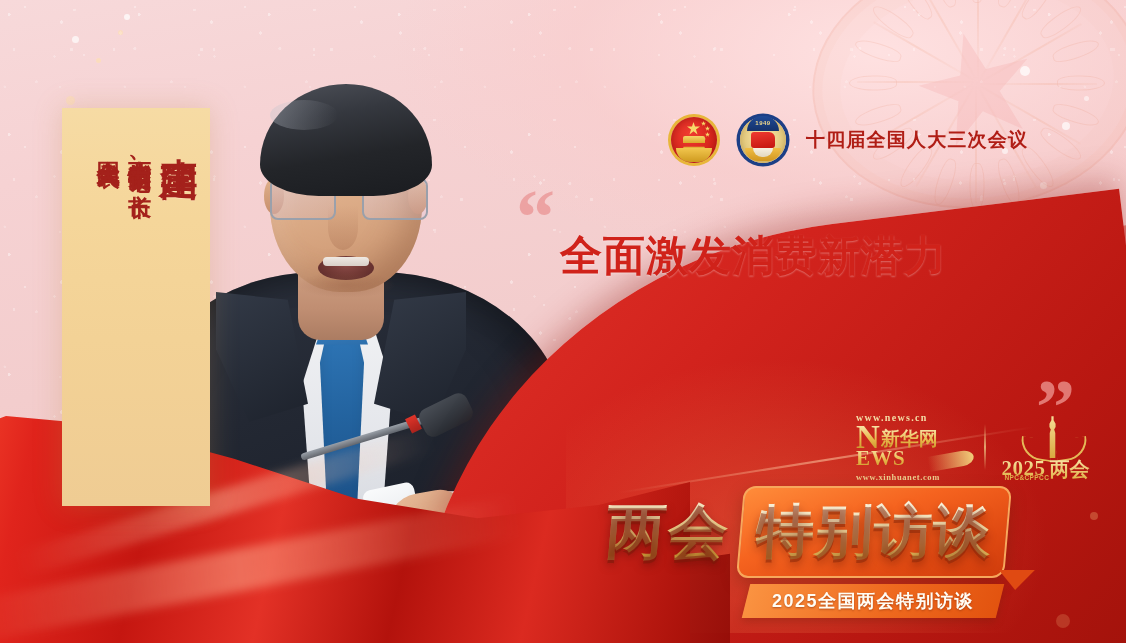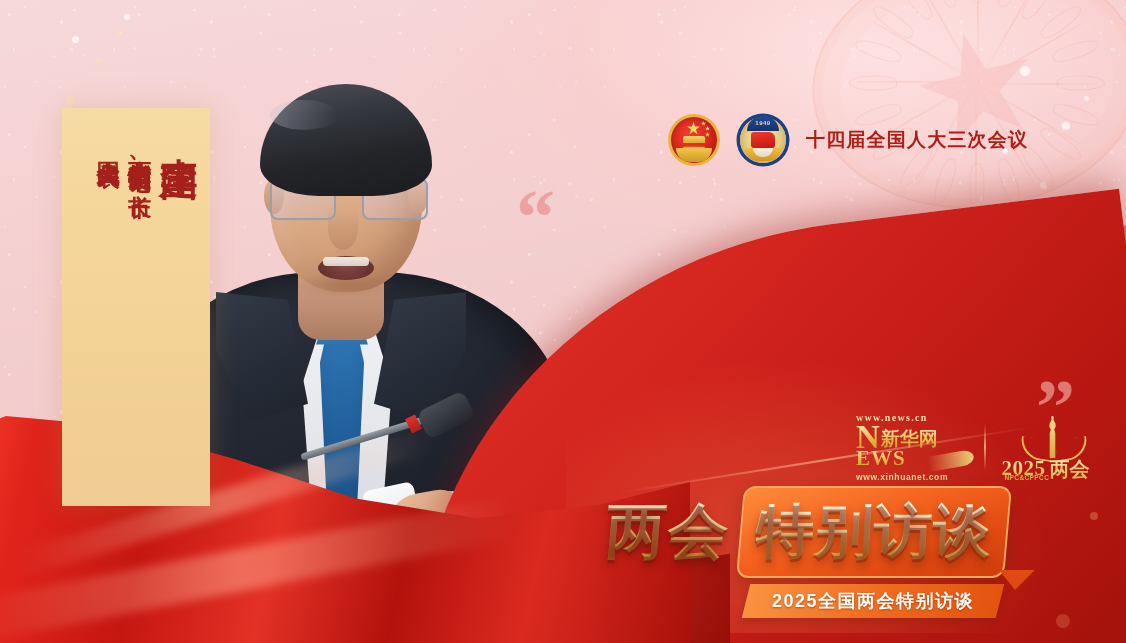--- a/index.html
+++ b/index.html
@@ -393,21 +393,21 @@
     background:linear-gradient(180deg,#fdf0c0,#e8b74a 55%,#c08d22);
     -webkit-background-clip:text;background-clip:text;color:transparent;margin-bottom:1px;
   }
   .xh-news{
     font-family:"Liberation Serif",serif;font-weight:700;font-size:21px;letter-spacing:1px;margin-top:-7px;
     background:linear-gradient(180deg,#fdf0c0,#e8b74a 55%,#c08d22);
     -webkit-background-clip:text;background-clip:text;color:transparent;
   }
   .xh-url-bot{
     font-size:8.5px;font-weight:700;letter-spacing:.6px;color:#eccf8e;margin-top:1px;
-    font-family:Liberation Sans, sans-serif;
+    font-family:Liberation Serif, serif;
   }
   .xh-swoosh{
     position:absolute;right:-6px;bottom:14px;width:46px;height:15px;
     background:linear-gradient(90deg,rgba(240,200,110,0),#f1ce7a);
     border-radius:0 50% 50% 0/0 100% 100% 0;transform:rotate(-10deg);
   }
   .brand-divider{width:1.5px;height:46px;background:linear-gradient(180deg,rgba(240,210,140,0),rgba(240,210,140,.75),rgba(240,210,140,0));}
   .logo2025{position:relative;width:96px;height:66px;}
   .l25-tower{
     position:absolute;left:44px;top:2px;width:14px;height:42px;
@@ -628,20 +628,21 @@
       <div class="em-cp-flag"></div>
       <div class="em-cp-base"></div>
     </div>
     <div class="conf-lines">
       <div>十四届全国人大三次会议</div>
     </div>
   </div>
 
   <div class="quote-open">“</div>
   <div class="headline">
+    <div class="l2">全面激发消费新潜力</div>
   </div>
   <div class="quote-close">”</div>
 
   <div class="brand-row">
     <div class="xinhua">
       <div class="xh-url-top">www.news.cn</div>
       <div class="xh-main">
         <span class="xh-N">N</span>
         <span class="xh-cn">新华网</span>
       </div>

